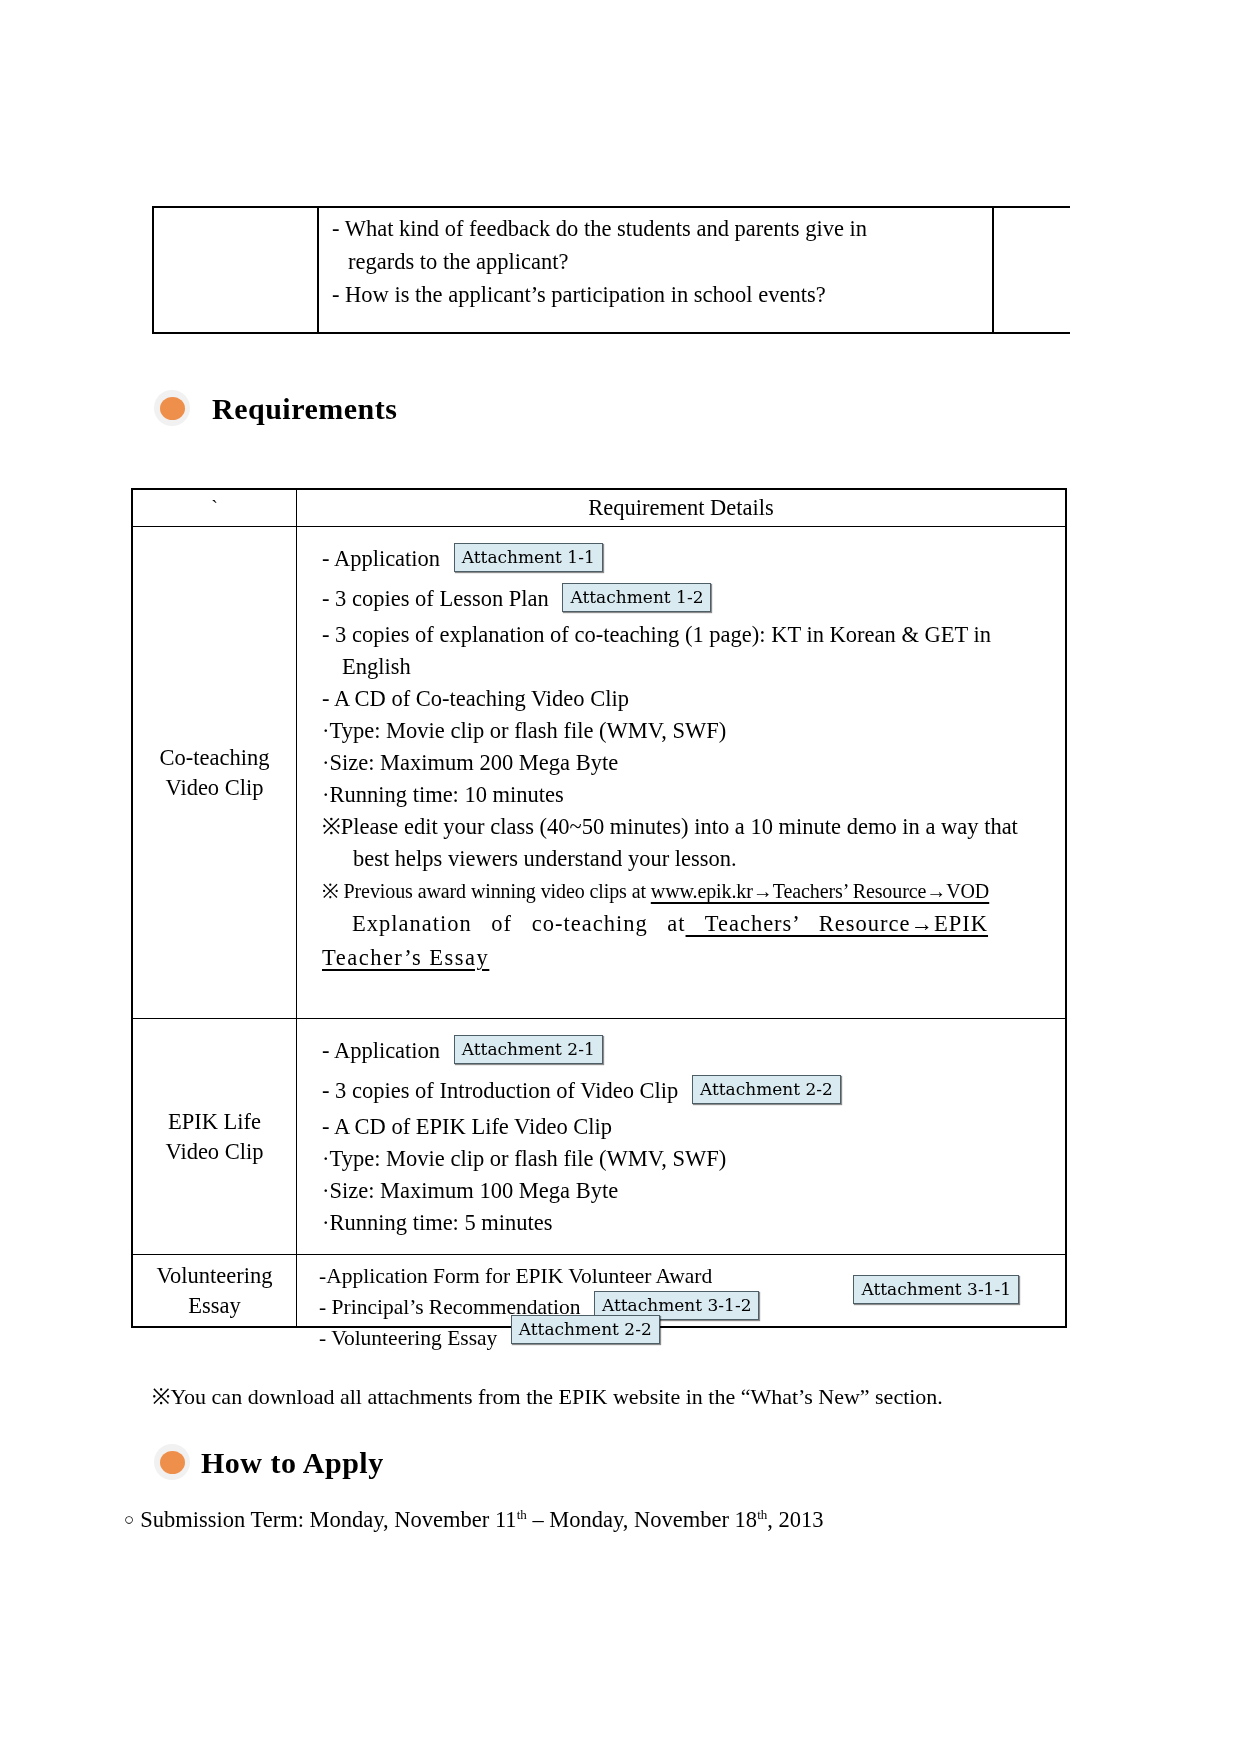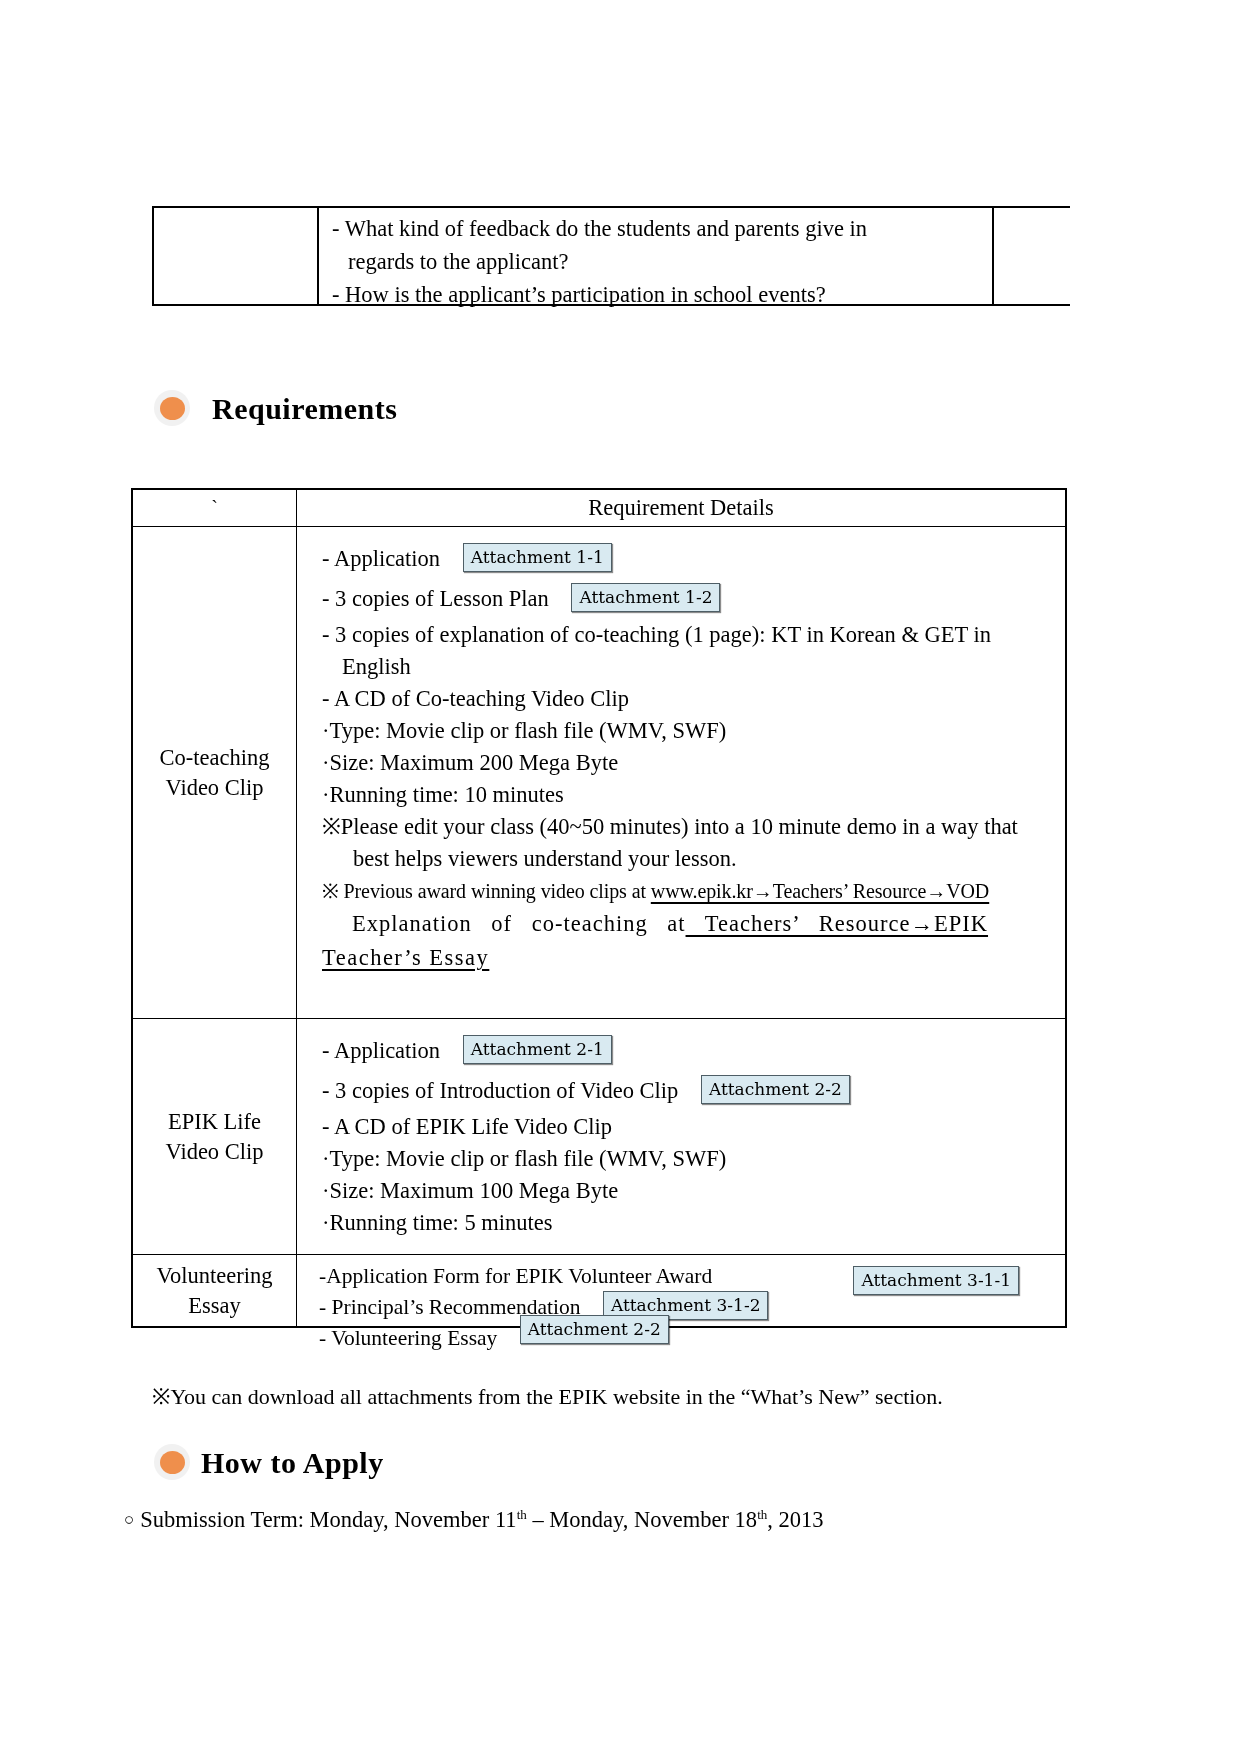--- a/index.html
+++ b/index.html
@@ -1,21 +1,21 @@
 <!DOCTYPE html>
 <html><head>
 <meta charset="utf-8">
 <style>
   *{box-sizing:border-box;margin:0;padding:0}
   html,body{background:#ffffff}
   body{width:1241px;height:1754px;font-family:"Liberation Serif",serif;color:#000}
   .page{position:relative;width:1241px;height:1754px;background:#fff;overflow:hidden}
 
   
-  .fb-table{position:absolute;left:152px;top:206px;width:918px;height:100px;display:flex;
+  .fb-table{position:absolute;left:152px;top:206px;width:918px;height:128px;display:flex;
             border-top:2px solid #000;border-bottom:2px solid #000}
   .fb-c1{width:167px;flex:none;border-left:2px solid #000;border-right:2px solid #000}
   .fb-c2{width:673px;flex:none;font-size:22.5px;line-height:33px;padding:4px 8px 0 13px}
   .fb-c3{flex:1;border-left:2px solid #000}
   .fb-line2{padding-left:16px}
 
   
   .sec-head{position:absolute;display:flex;align-items:flex-end}
   .halo{width:36px;height:36px;border-radius:50%;background:#f1f1f1;display:flex;
         align-items:center;justify-content:center;flex:none}
@@ -38,27 +38,27 @@
   .rt-header .rt-data{display:flex;align-items:center;justify-content:center;font-size:22.5px}
   .row-cote{height:492px}
   .row-epik{height:236px}
   .row-vol{height:72px}
   .cell-pad{padding:12px 12px 0 25px;font-size:22.5px;line-height:32px}
   p.boxline{line-height:40px}
   .hang20{padding-left:20px;text-indent:-20px}
   .hang30{padding-left:31px;text-indent:-31px}
   .chip{display:inline-block;font-family:"DejaVu Serif",serif;font-size:17px;line-height:23px;
         background:#d9eaf1;border:1px solid #4e5e66;box-shadow:1px 1px 1px rgba(0,0,0,.45);
-        padding:2px 7px;margin-left:17px;position:relative;top:-3px;white-space:nowrap}
+        padding:2px 7px;margin-left:8px;position:relative;top:-3px;white-space:nowrap}
   .small-note{font-size:20px;letter-spacing:-.1px}
   .u{text-decoration:underline;text-underline-offset:4px}
   .just{word-spacing:13px;letter-spacing:1px;padding-left:30px;line-height:34px}
   .lastline{letter-spacing:1.5px;line-height:34px}
   .vol-cell{position:relative;padding:6px 12px 0 22px;font-size:21.5px;line-height:31px}
-  .chip-311{position:absolute;right:46px;top:11px;margin-left:0}
+  .chip-311{position:absolute;right:46px;top:20px;margin-left:0}
   .chip-32{top:-10px}
 
   
   .note{position:absolute;left:152px;top:1380px;font-size:22px}
   .subm{position:absolute;left:124px;top:1507px;font-size:22.5px}
   .subm .circ{font-size:17px;vertical-align:2px;margin-right:6px}
   .subm b{font-weight:400}
   sup{font-size:13px;vertical-align:super;line-height:0}
 </style>
 </head>

